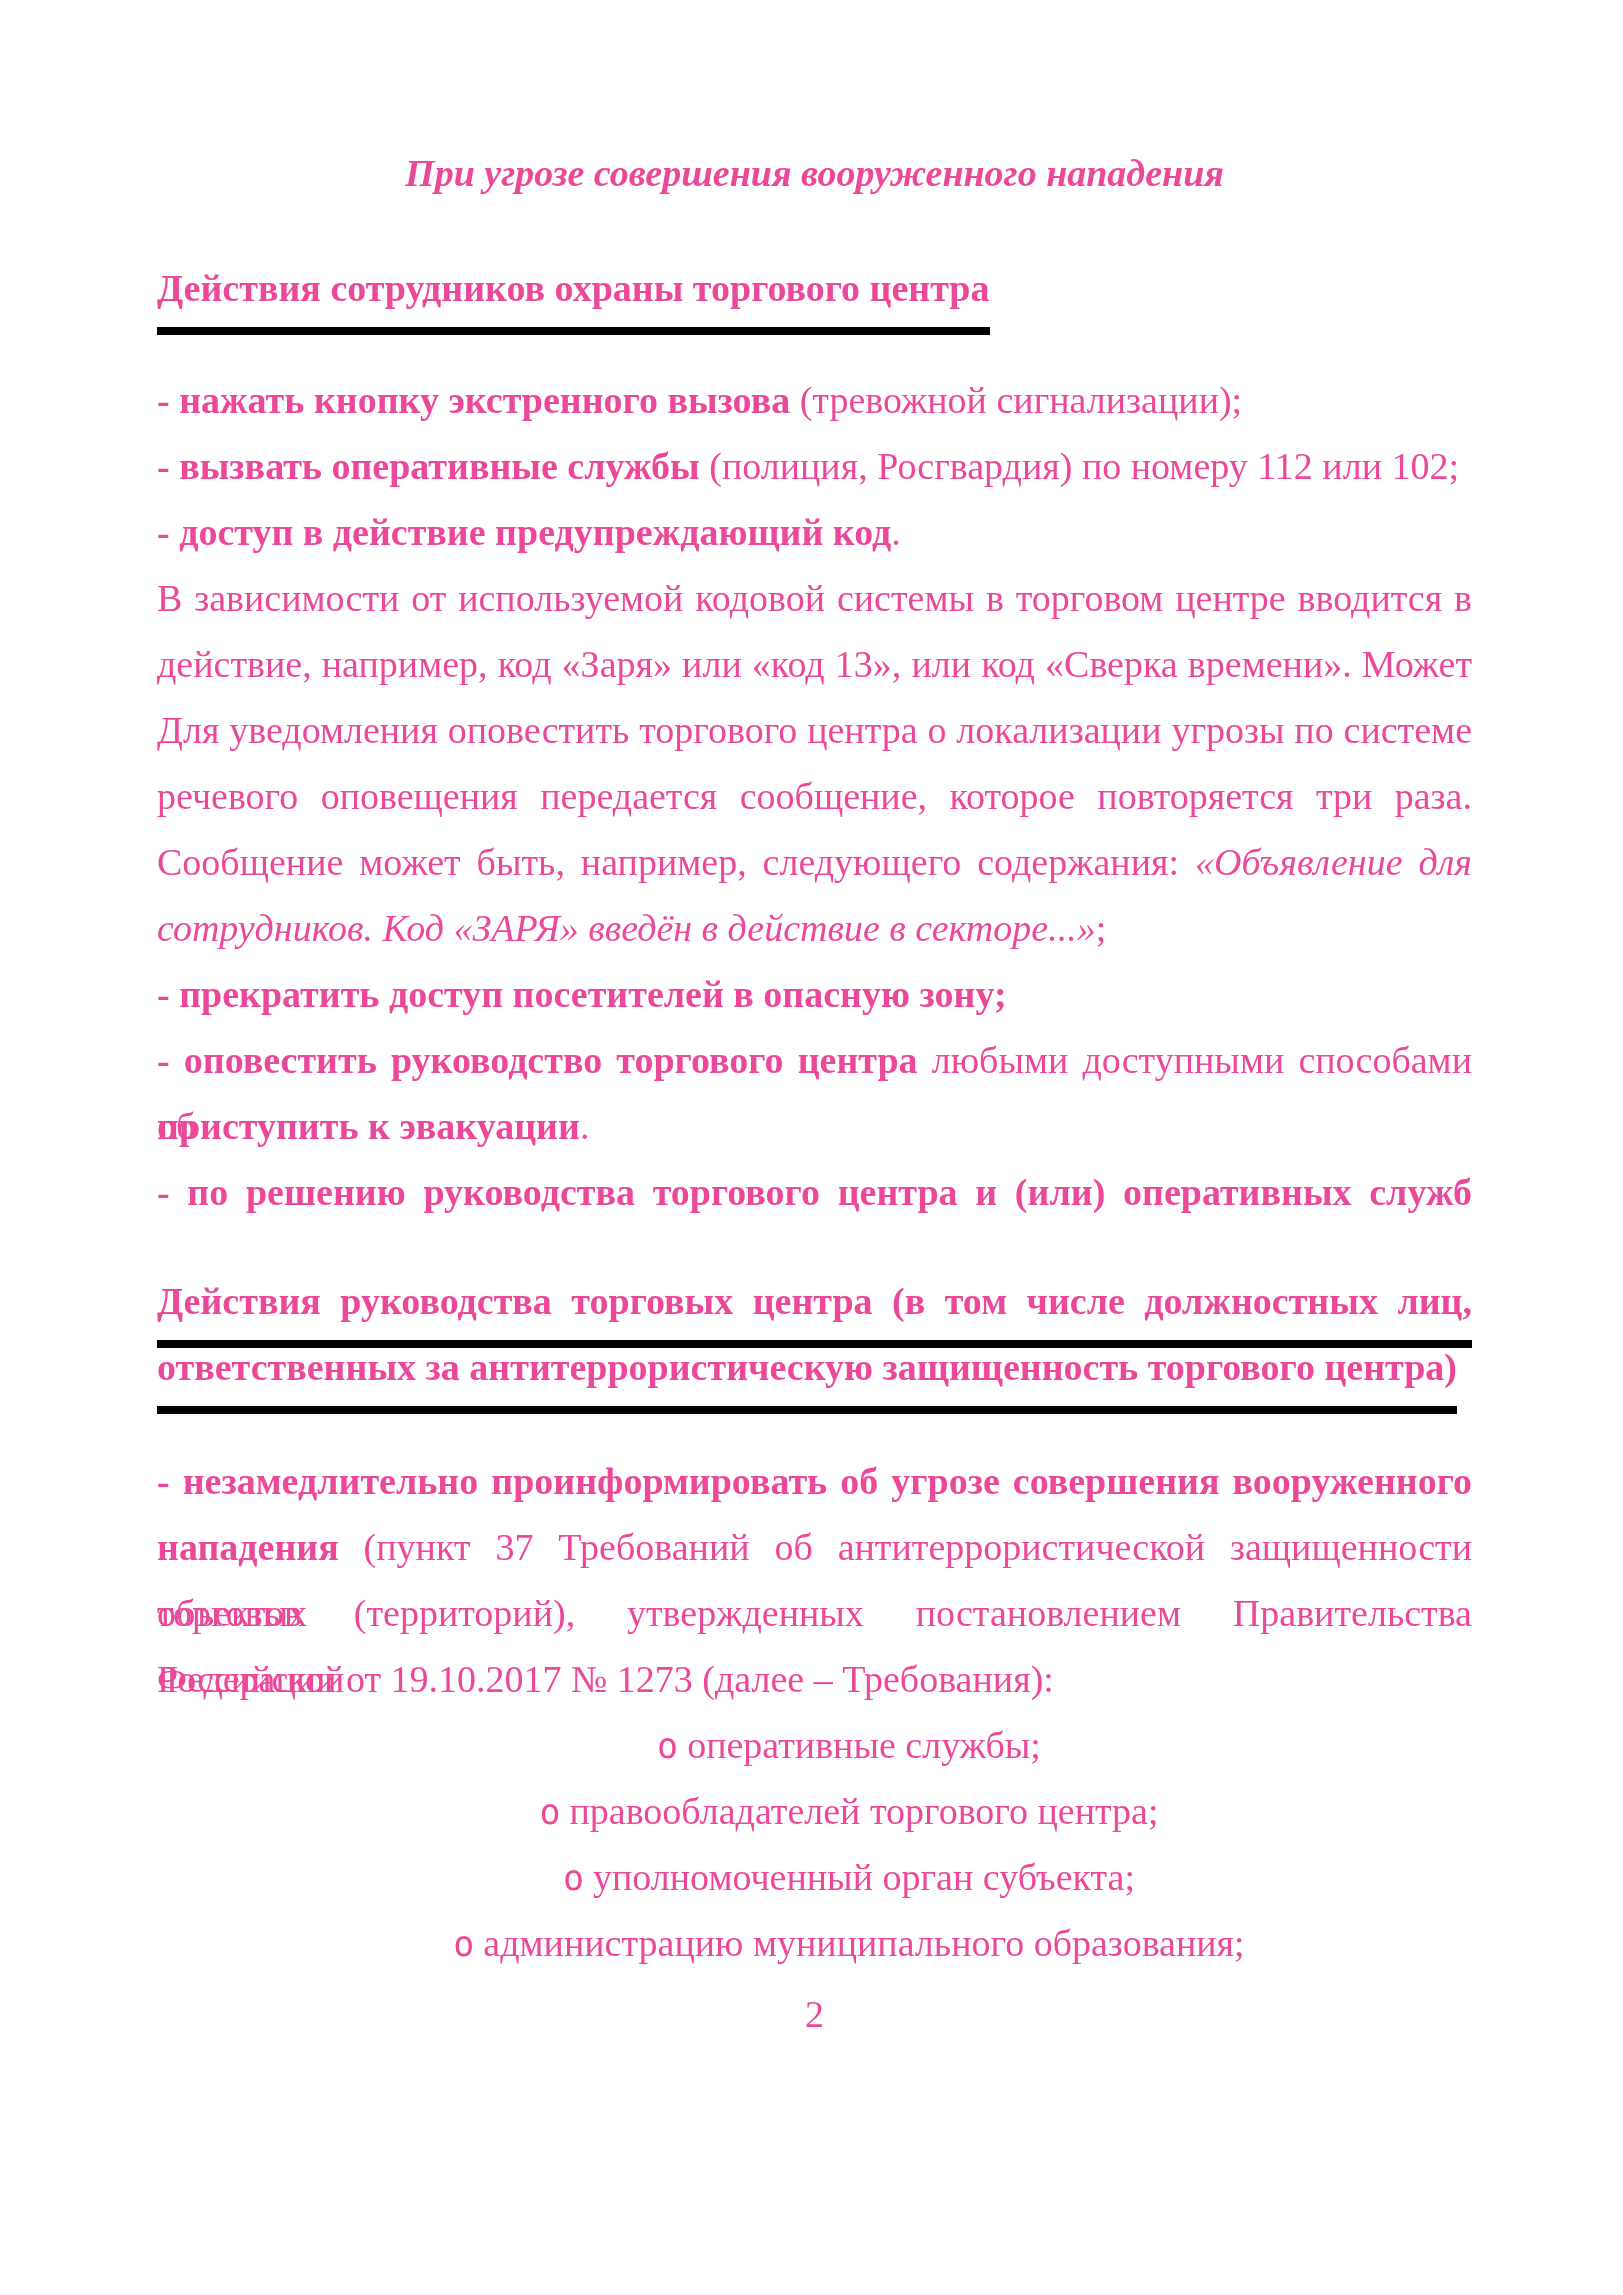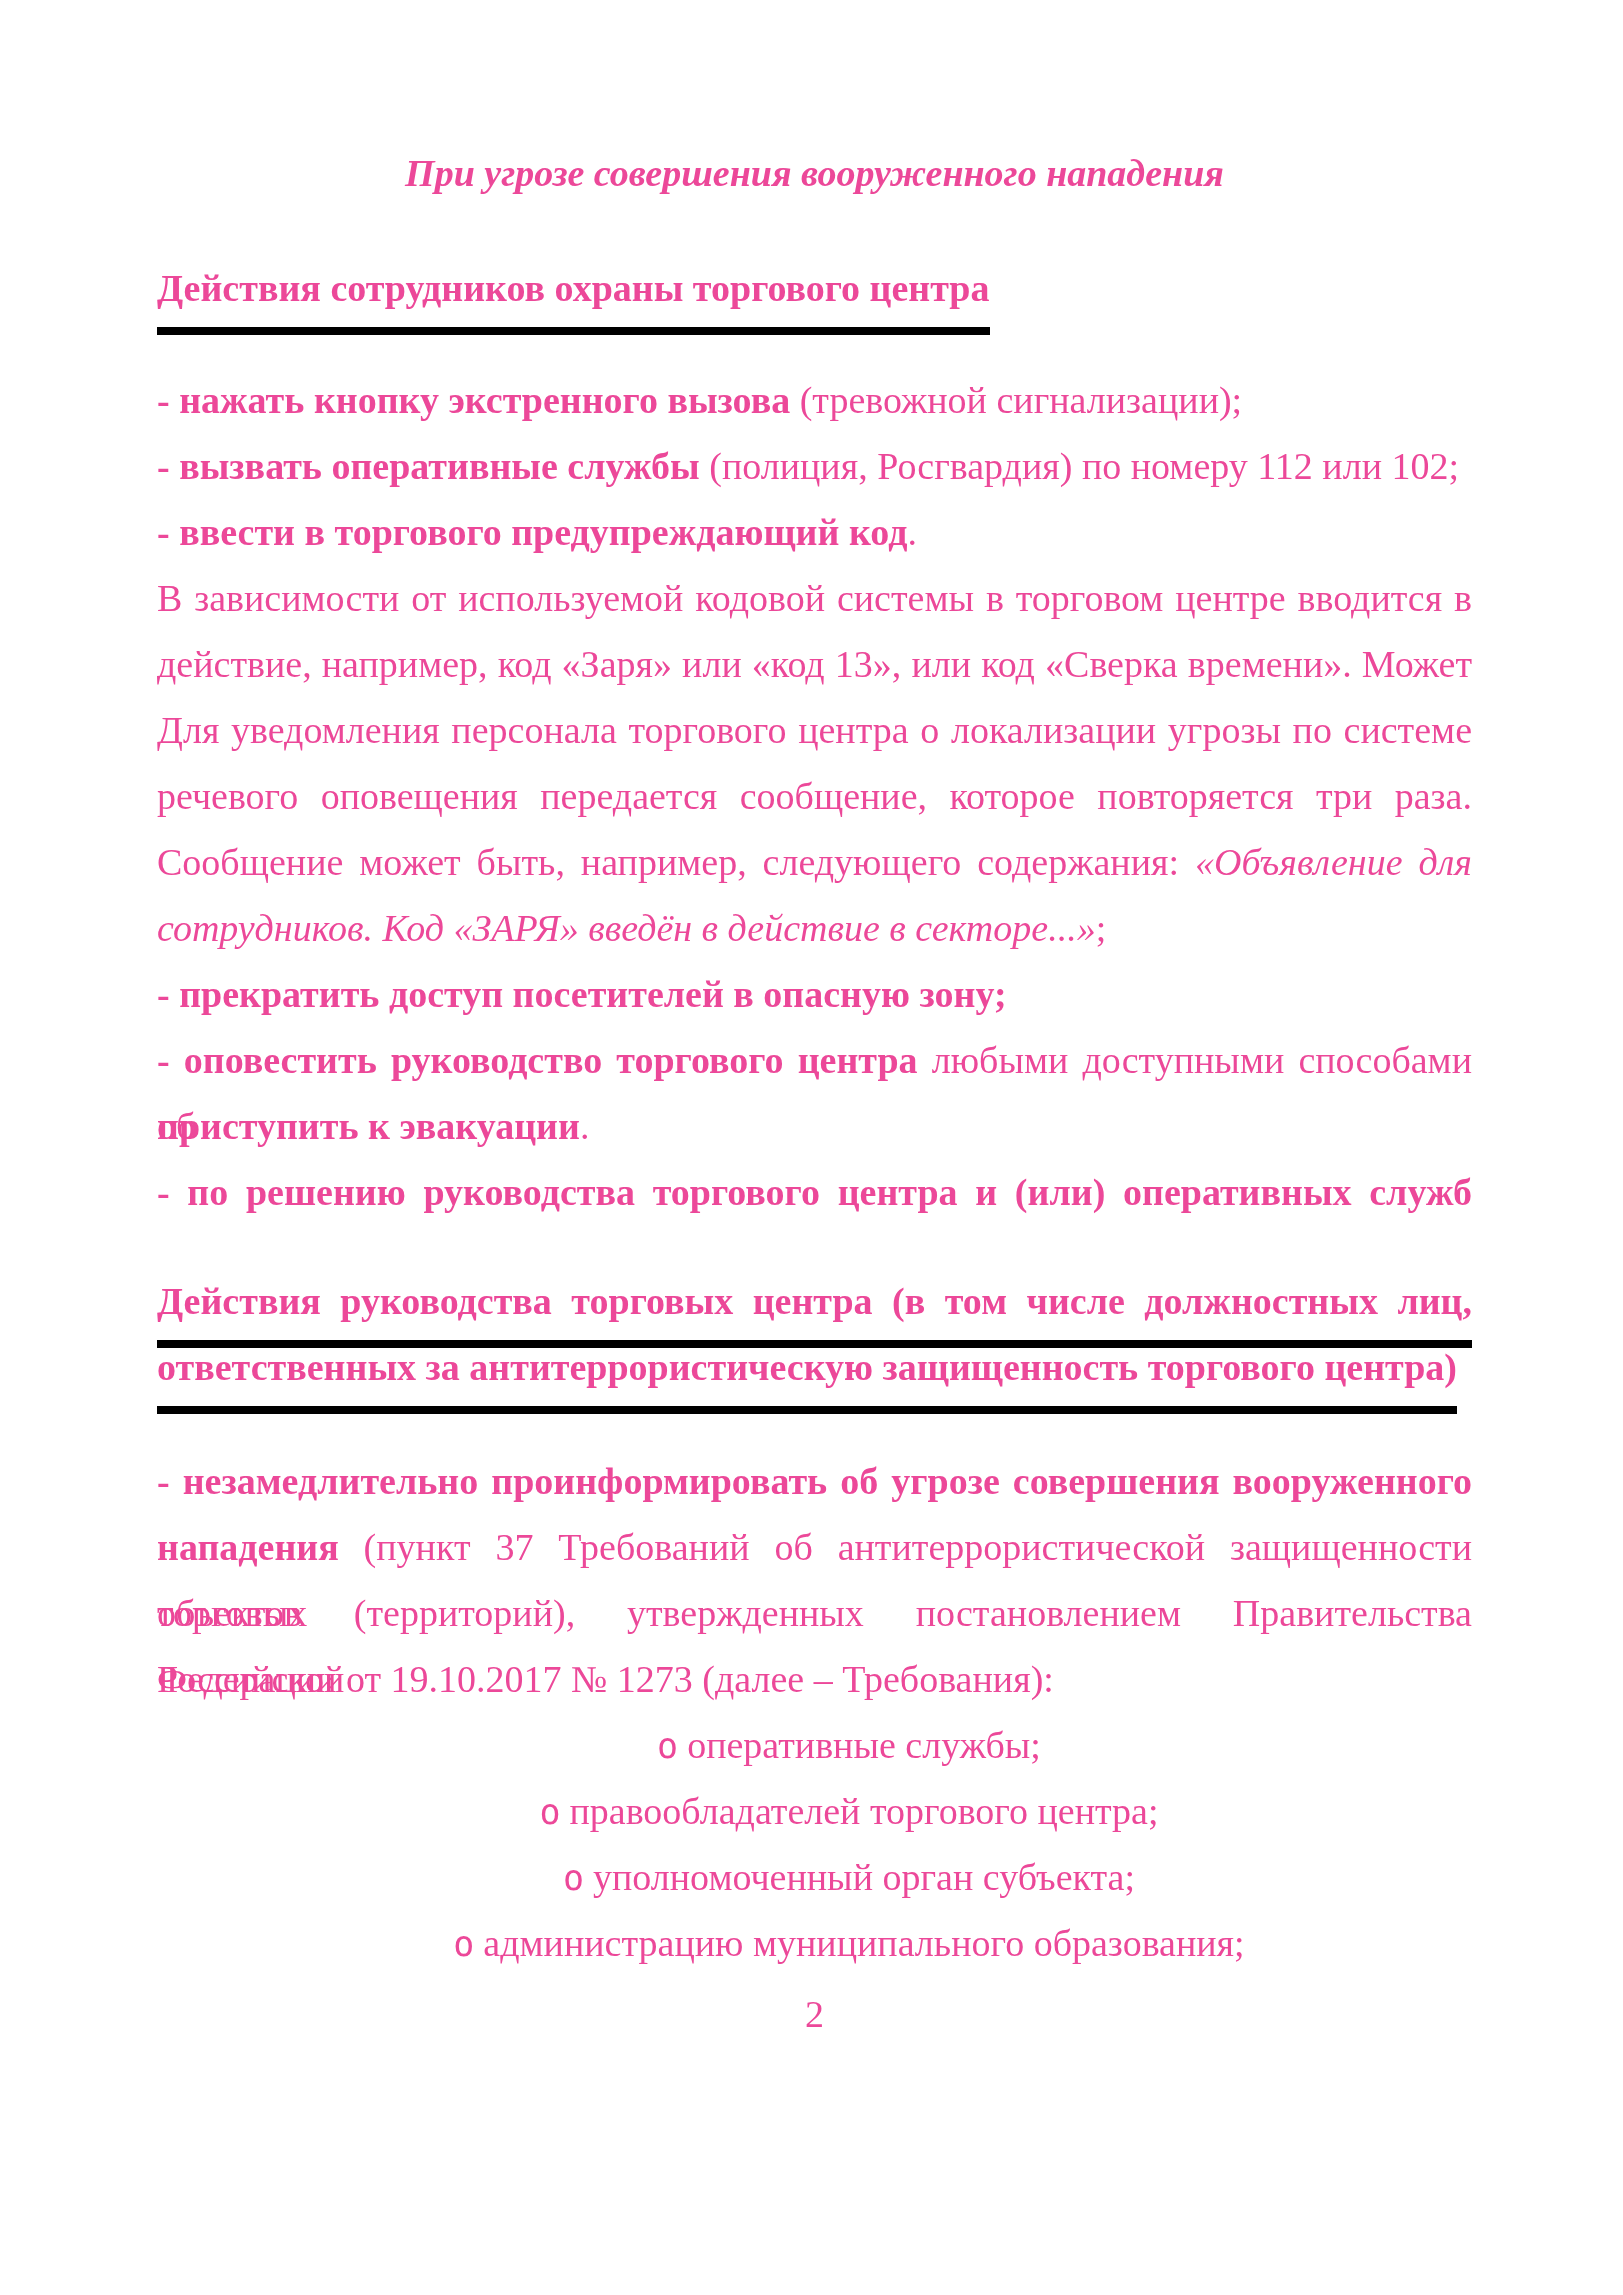--- a/index.html
+++ b/index.html
@@ -60,26 +60,26 @@
 
   <div class="title">При угрозе совершения вооруженного нападения</div>
 
   <div class="h1wrap">
     <span class="b ul">Действия сотрудников охраны торгового центра</span>
   </div>
 
   <div class="block-b">
     <div class="ln"><span class="b">- нажать кнопку экстренного вызова</span><span> (тревожной сигнализации);</span></div>
     <div class="ln"><span class="b">- вызвать оперативные службы</span><span> (полиция, Росгвардия) по номеру 112 или 102;</span></div>
-    <div class="ln"><span class="b">- ввести в торгового предупреждающий код</span><span>.</span></div>
+    <div class="ln"><span class="b">- доступ в действие предупреждающий код</span><span>.</span></div>
 
     <div class="ln j"><span>В зависимости от используемой кодовой системы в торговом центре вводится в</span></div>
     <div class="ln j"><span>действие, например, код «Заря» или «код 13», или код «Сверка времени». Может</span></div>
 
-    <div class="ln j"><span>Для уведомления персонала торгового центра о локализации угрозы по системе</span></div>
+    <div class="ln j"><span>Для уведомления оповестить торгового центра о локализации угрозы по системе</span></div>
     <div class="ln j"><span>речевого оповещения передается сообщение, которое повторяется три раза.</span></div>
     <div class="ln j"><span>Сообщение может быть, например, следующего содержания: </span><span class="i">«Объявление для</span></div>
     <div class="ln"><span class="i">сотрудников. Код «ЗАРЯ» введён в действие в секторе...»</span><span>;</span></div>
 
     <div class="ln"><span class="b">- прекратить доступ посетителей в опасную зону;</span></div>
 
     <div class="ln j"><span class="b">- оповестить руководство торгового центра</span><span> любыми доступными способами об</span></div>
 
     <div class="ln"><span class="b">приступить к эвакуации</span><span>.</span></div>
     <div class="ln j"><span class="b">- по решению руководства торгового центра и (или) оперативных служб</span></div>

